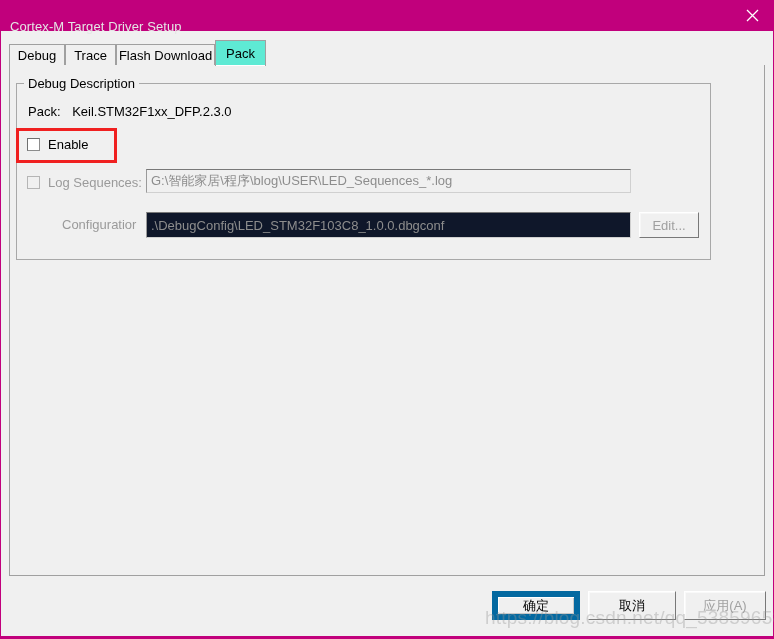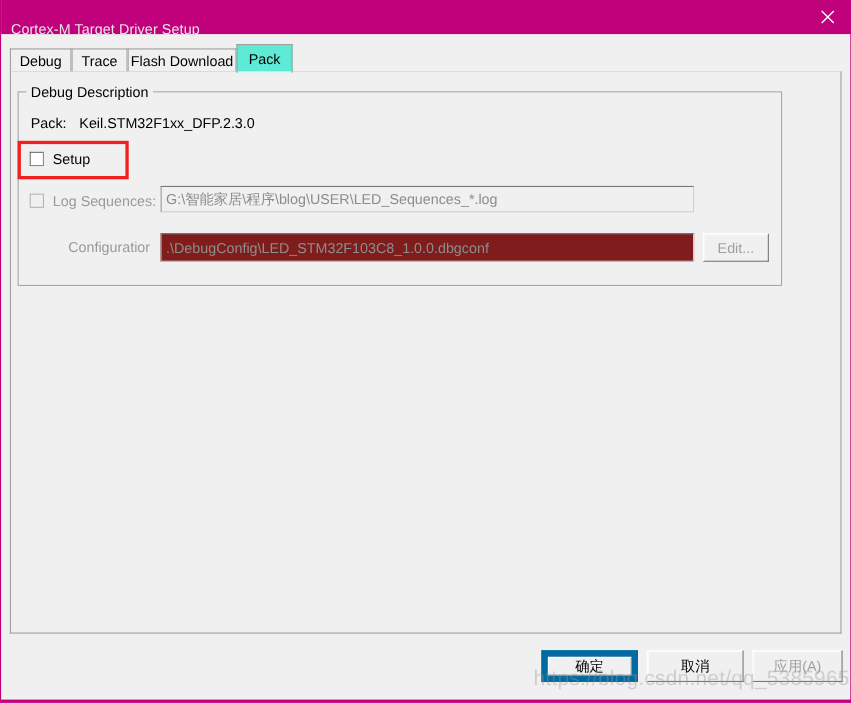--- a/index.html
+++ b/index.html
@@ -233,21 +233,21 @@
     overflow: hidden;
     margin-left: 35px;
   }
   #config-input {
     position: absolute;
     left: 145px;
     top: 212px;
     width: 485px;
     height: 26px;
     box-sizing: border-box;
-    background: #7f1d1d;
+    background: #0f172a;
     border: 1px solid #d0d0d0;
     border-top: 1px solid #787878;
     border-left: 1px solid #9a9a9a;
     display: flex;
     align-items: center;
     padding-left: 4px;
     font-size: 13px;
     color: #8d8d8d;
     overflow: hidden;
   }
@@ -343,21 +343,21 @@
   <div id="group-legend">Debug Description</div>
 
   <div id="pack-row">
     <span id="pack-label">Pack:</span>
     <span id="pack-value">Keil.STM32F1xx_DFP.2.3.0</span>
   </div>
 
   <div id="enable-highlight"></div>
   <div id="enable-row">
     <span class="cb"></span>
-    <span class="cb-label">Setup</span>
+    <span class="cb-label">Enable</span>
   </div>
 
   <div id="logseq-row">
     <span class="cb disabled"></span>
     <span class="cb-label disabled">Log Sequences:</span>
   </div>
   <div id="logseq-input">G:\智能家居\程序\blog\USER\LED_Sequences_*.log</div>
 
   <div id="config-label">Configuratior</div>
   <div id="config-input">.\DebugConfig\LED_STM32F103C8_1.0.0.dbgconf</div>

